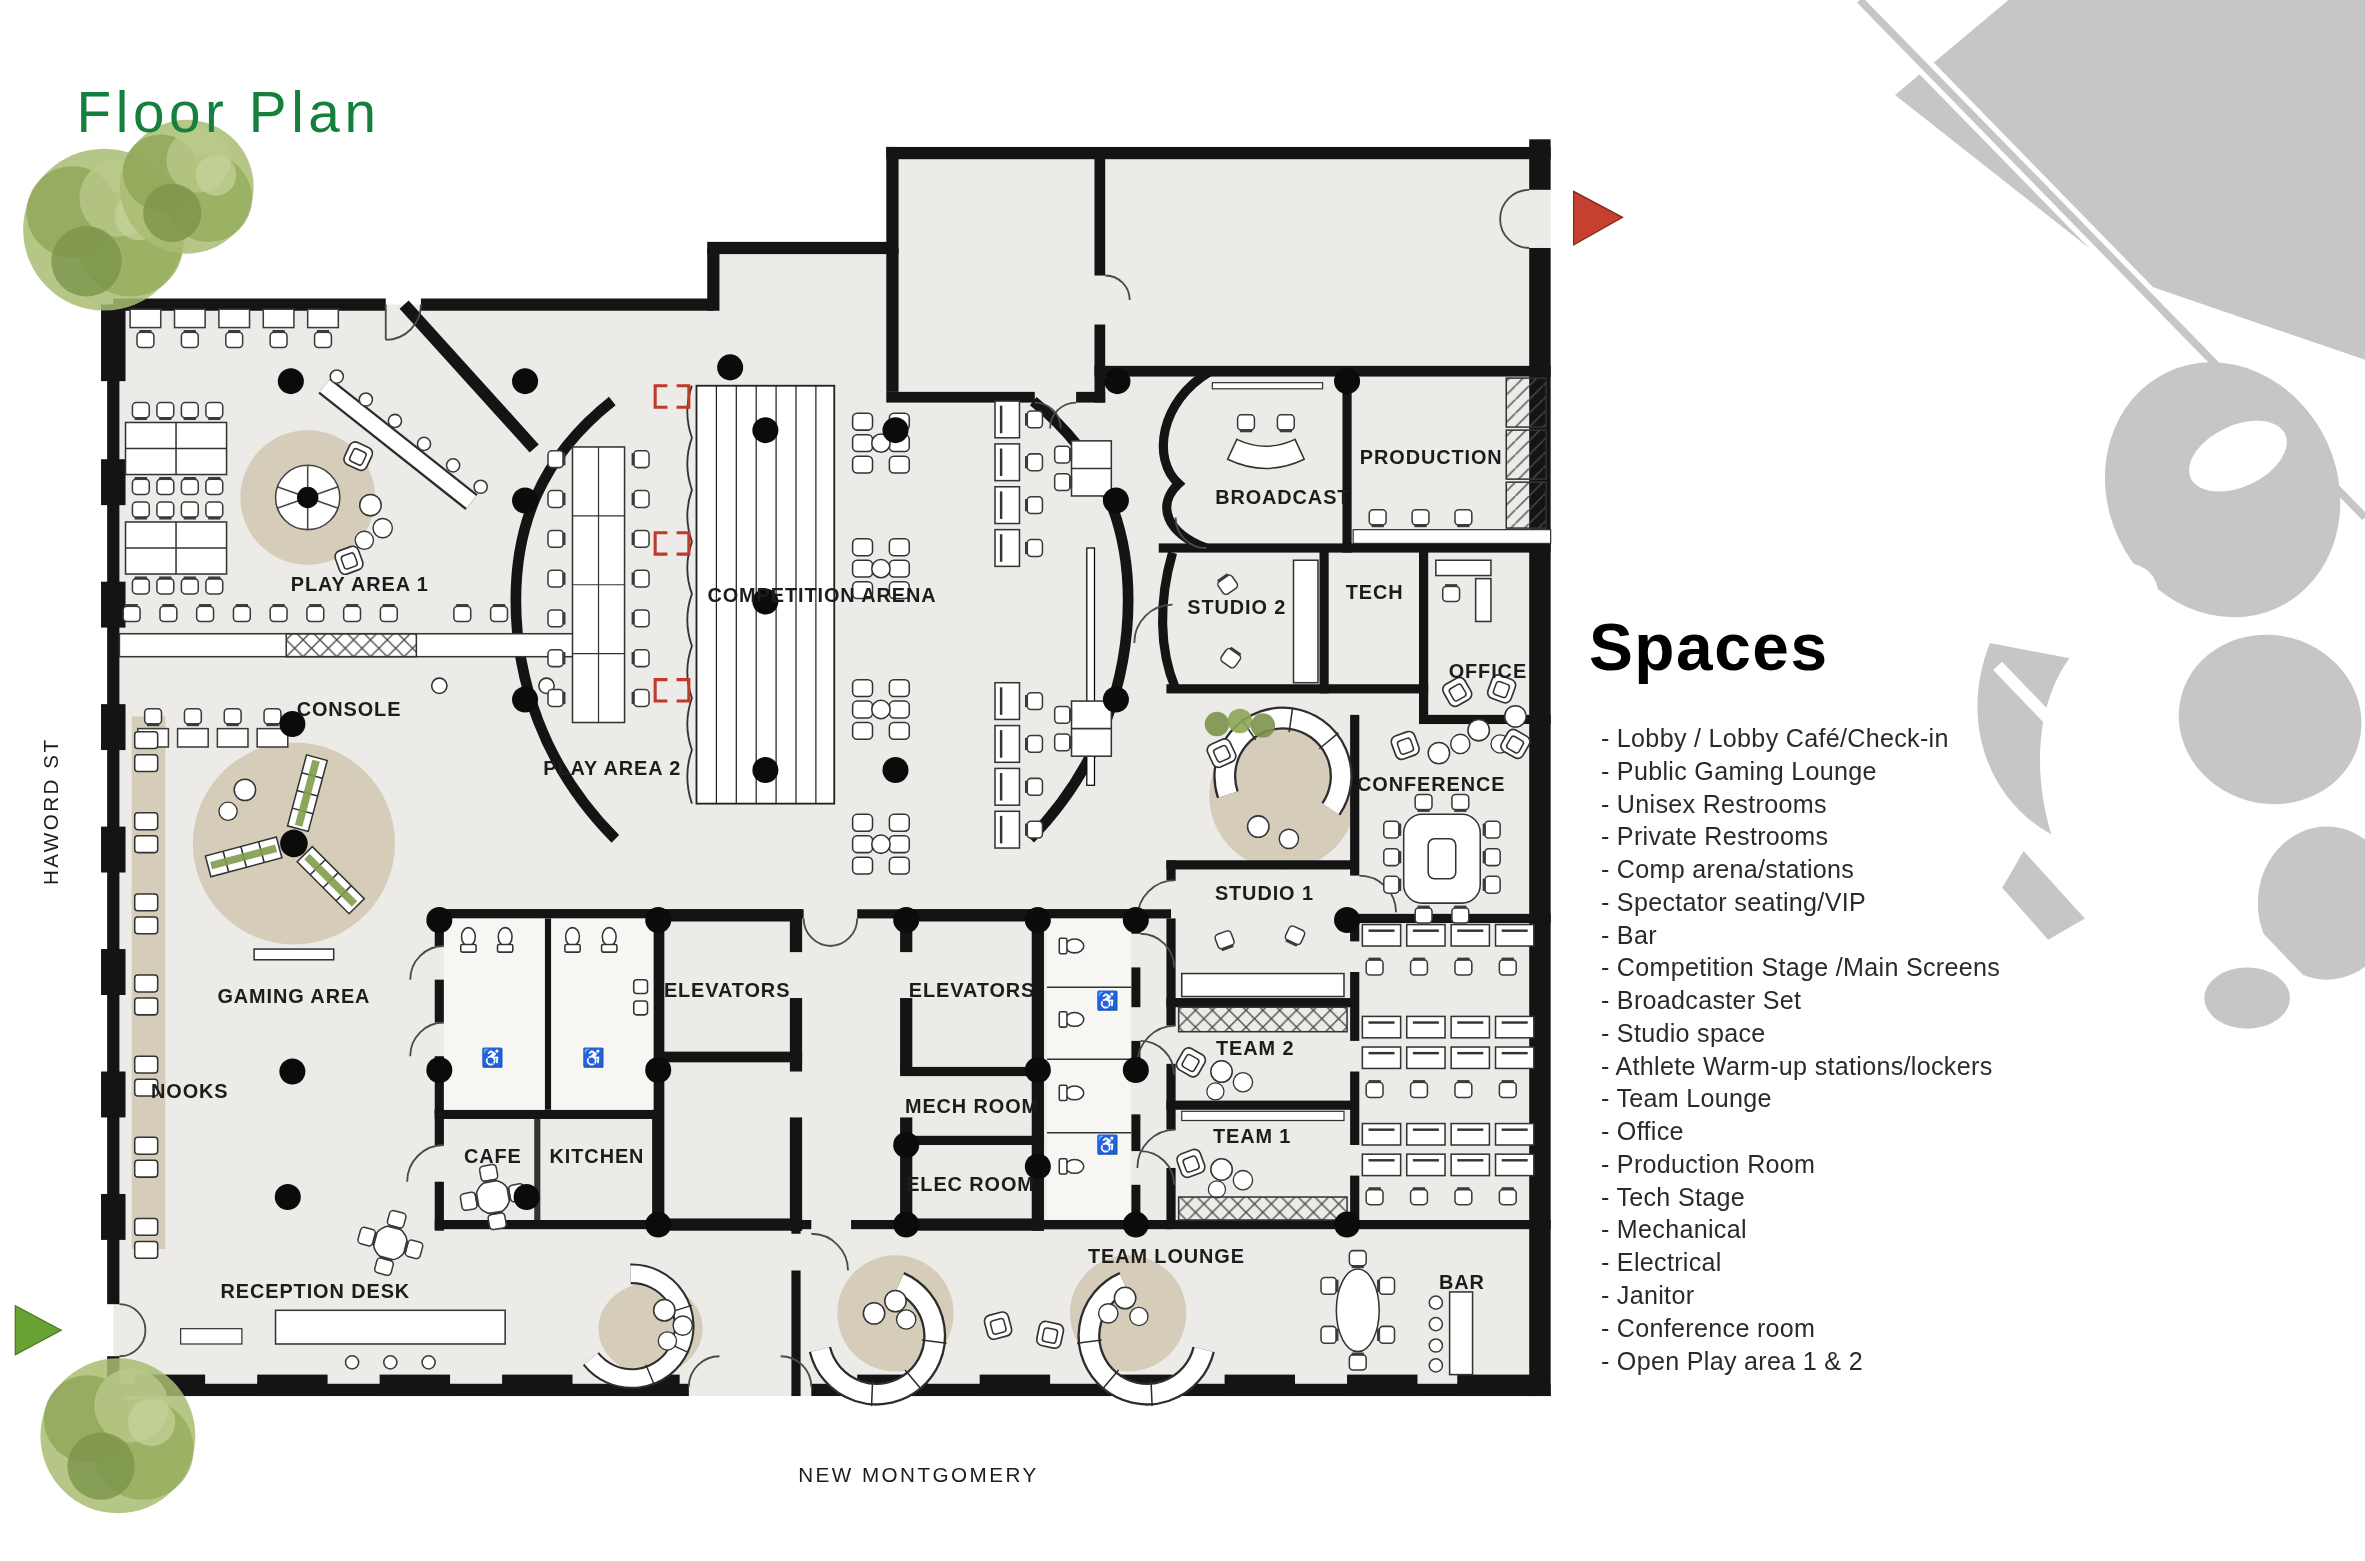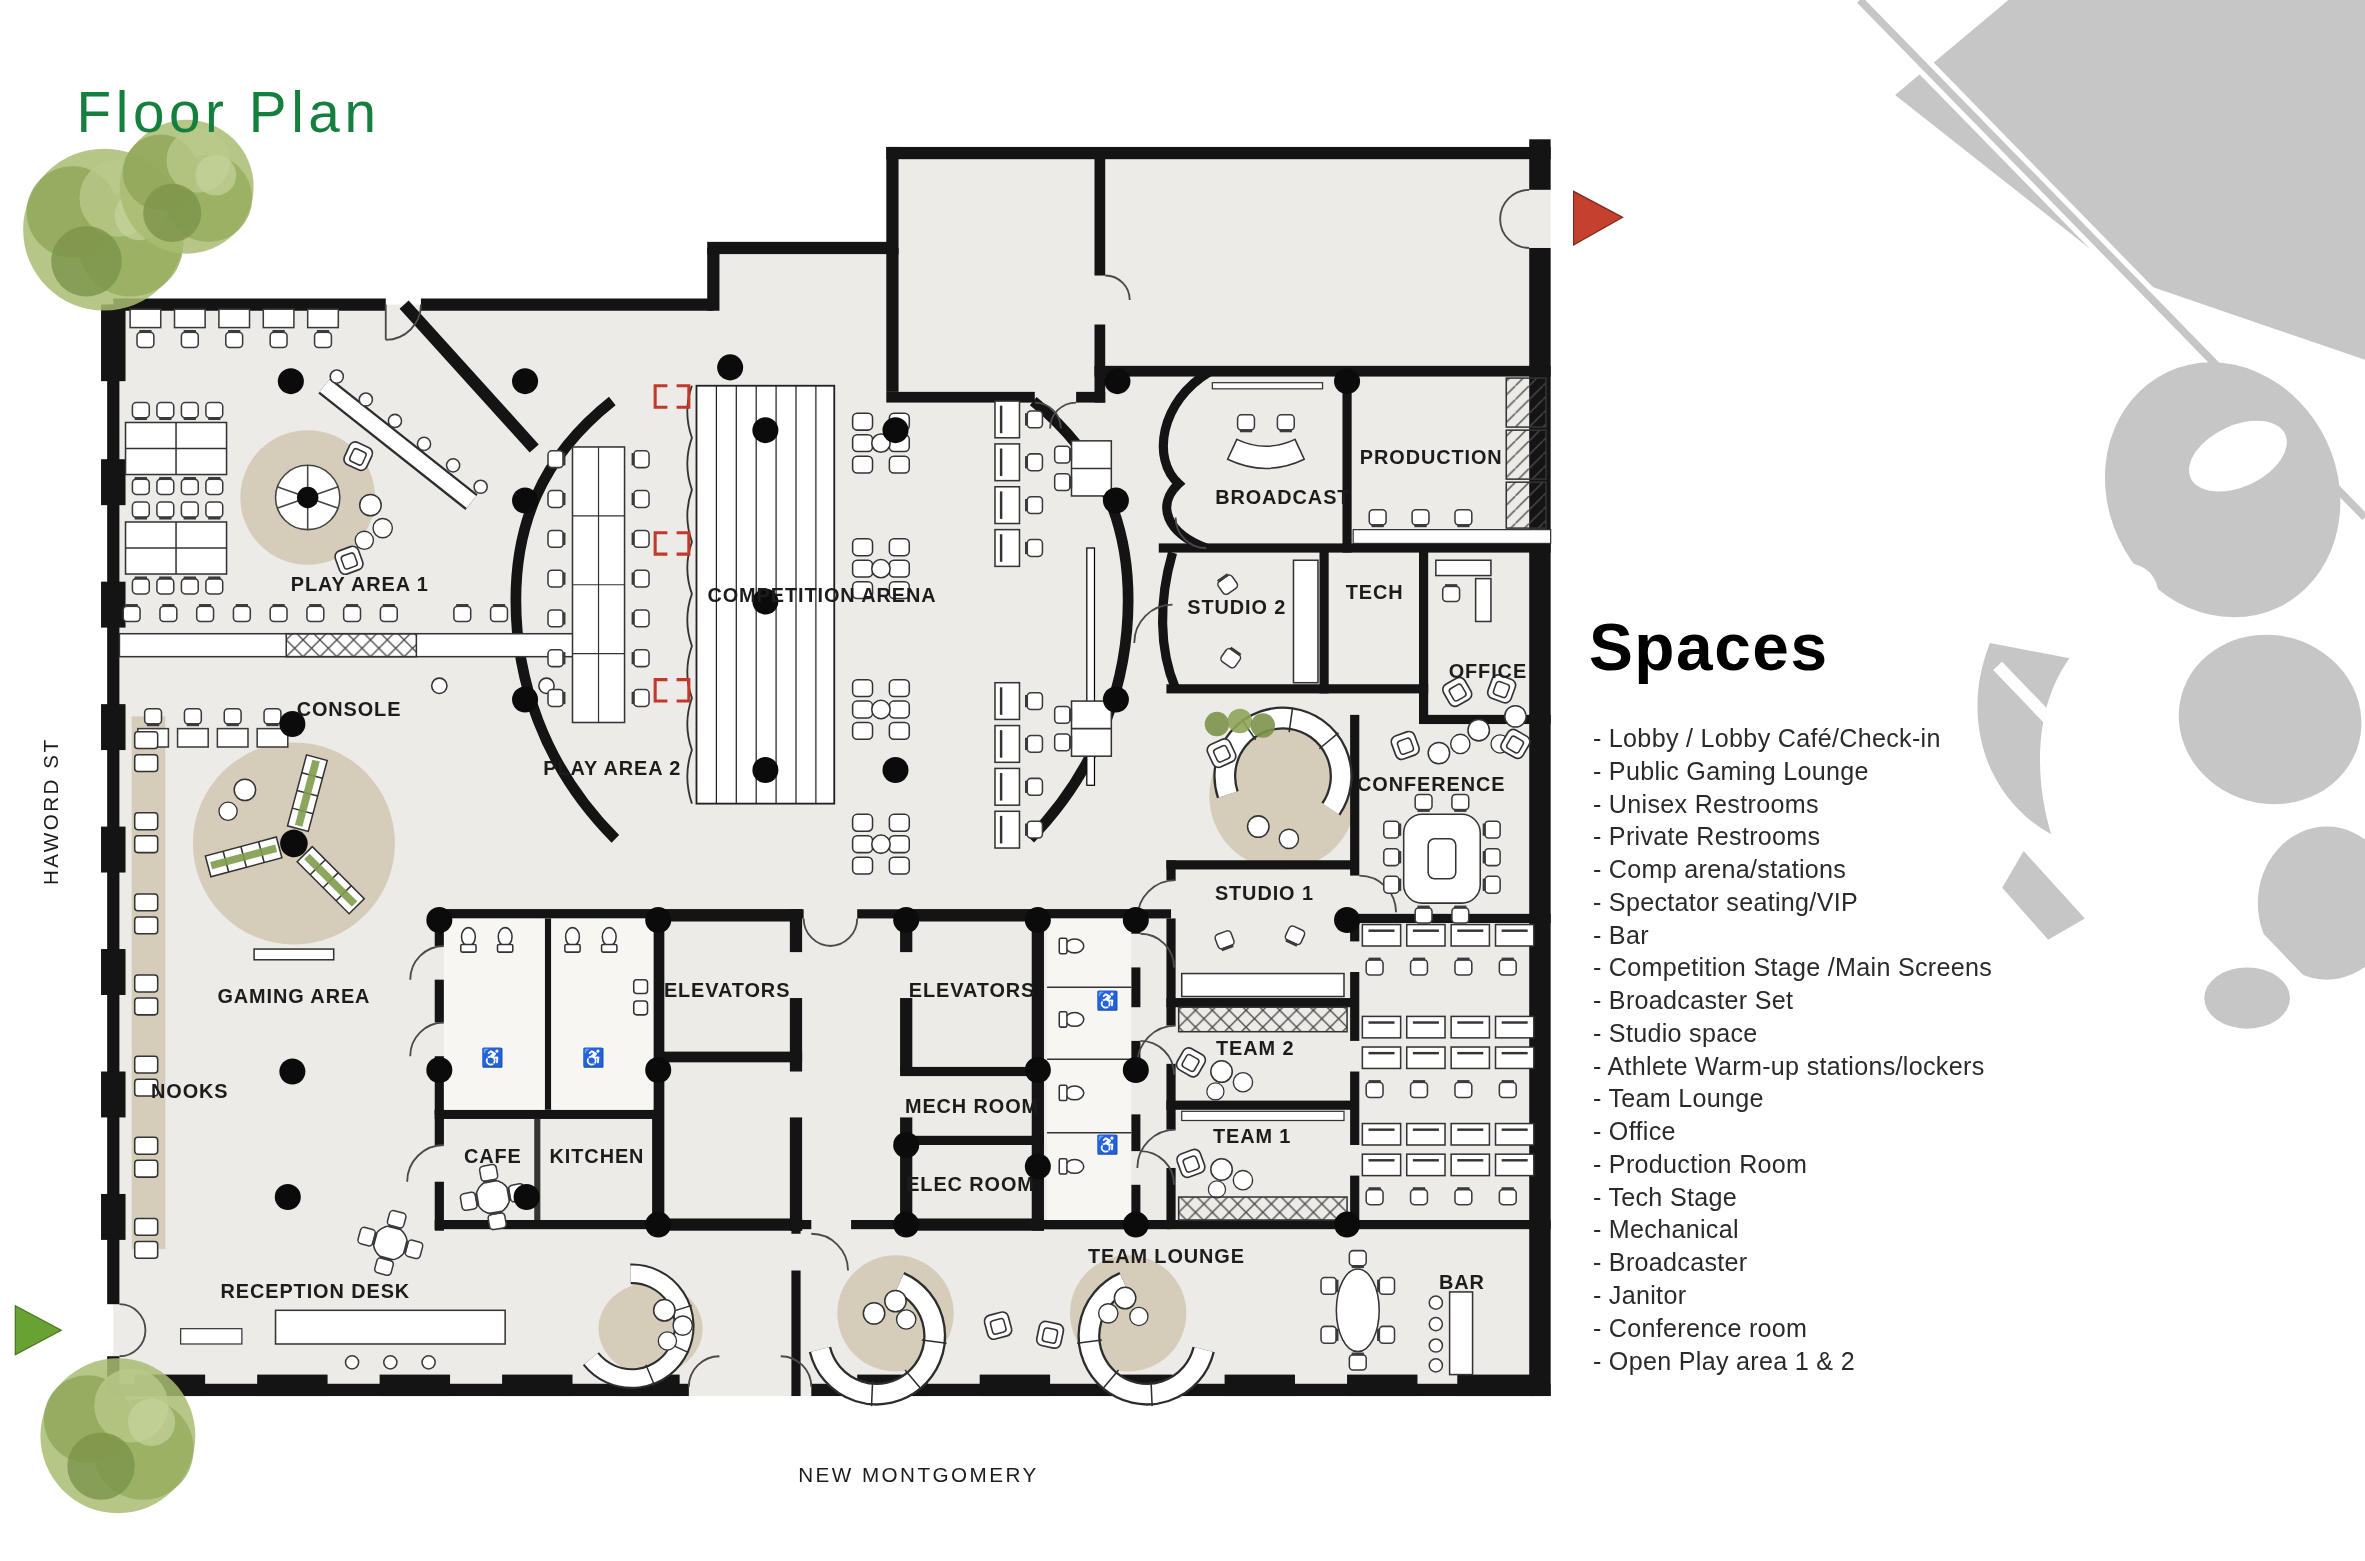--- a/index.html
+++ b/index.html
@@ -6,21 +6,21 @@
   html,body{margin:0;padding:0;background:#fff;width:100%;height:100%;overflow:hidden;}
   .page{position:relative;width:100vw;height:calc(1000 * var(--u));background:#fff;
         font-family:"Liberation Sans", sans-serif;}
   svg{position:absolute;inset:0;width:100%;height:100%;display:block;}
   .overlay{position:absolute;inset:0;pointer-events:none;}
   .title{position:absolute;left:calc(50*var(--u));top:calc(52*var(--u));
          font-size:calc(37*var(--u));color:#15803d;letter-spacing:calc(3*var(--u));font-weight:400;}
   .spaces{position:absolute;left:calc(1038*var(--u));top:calc(398*var(--u));width:calc(480*var(--u));}
   .spaces h2{margin:0 0 calc(24*var(--u)) 0;font-size:calc(43*var(--u));font-weight:700;
              color:#000000;letter-spacing:calc(1*var(--u));}
-  .spaces ul{list-style:none;margin:4px;padding:0;}
+  .spaces ul{list-style:none;margin:12px;padding:0;}
   .spaces li{font-size:calc(16.4*var(--u));line-height:calc(21.4*var(--u));color:#2a2a2a;
              letter-spacing:calc(0.2*var(--u));white-space:nowrap;}
   text{font-family:"Liberation Sans", sans-serif;}
   .rlab{font-size:13px;font-weight:700;fill:#1c1c1c;letter-spacing:.6px;text-anchor:middle;}
   .slab{font-size:13.5px;fill:#1c1c1c;letter-spacing:1.6px;text-anchor:middle;}
   .wc-glyph{font-size:12px;fill:#555;text-anchor:middle;}
 </style>
 </head>
 <body>
 
@@ -678,21 +678,21 @@
       <li>- Bar</li>
       <li>- Competition Stage /Main Screens</li>
       <li>- Broadcaster Set</li>
       <li>- Studio space</li>
       <li>- Athlete Warm-up stations/lockers</li>
       <li>- Team Lounge</li>
       <li>- Office</li>
       <li>- Production Room</li>
       <li>- Tech Stage</li>
       <li>- Mechanical</li>
-      <li>- Broadcaster</li>
+      <li>- Electrical</li>
       <li>- Janitor</li>
       <li>- Conference room</li>
       <li>- Open Play area 1 &amp; 2</li>
     </ul>
   </div>
 </div>
 
 </div>
 
 

